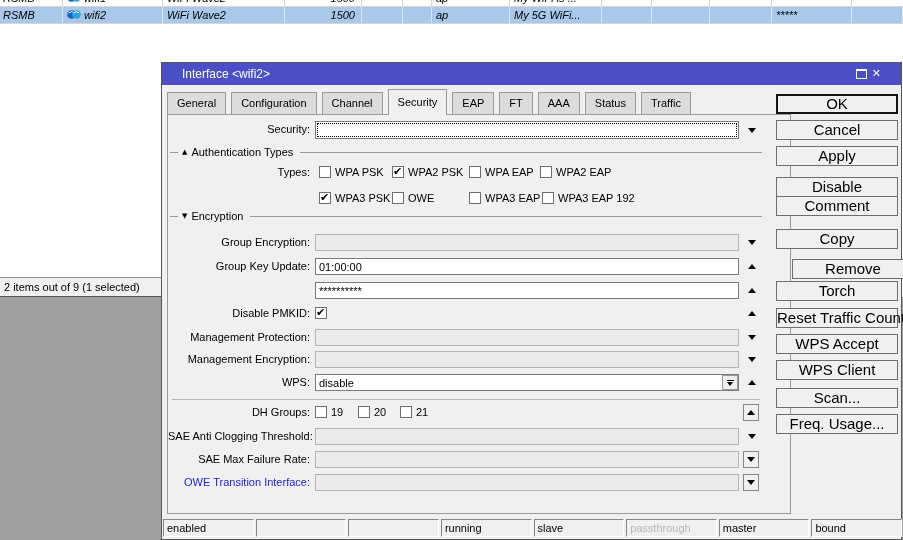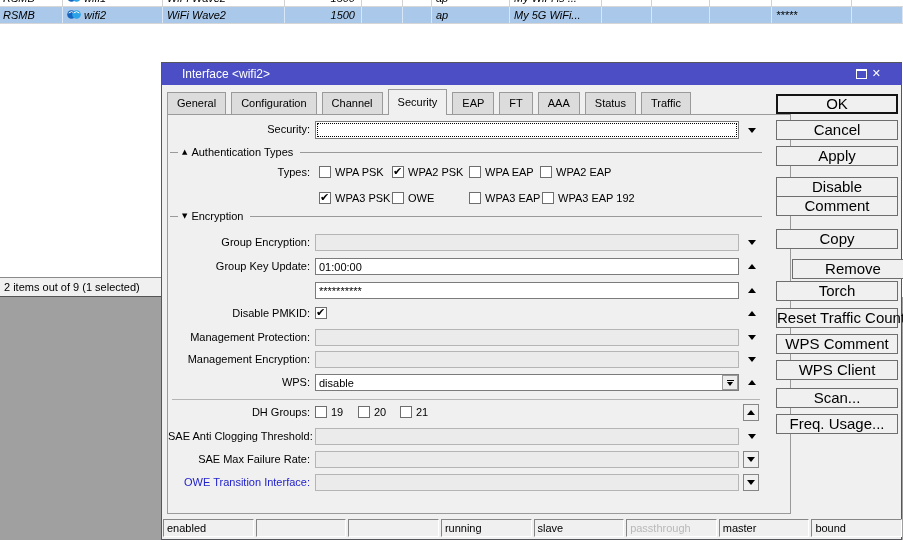--- a/index.html
+++ b/index.html
@@ -357,21 +357,21 @@
 
   <div class="btn default" style="top:31px;">OK</div>
   <div class="btn" style="top:57px;">Cancel</div>
   <div class="btn" style="top:83px;">Apply</div>
   <div class="btn" style="top:114px;">Disable</div>
   <div class="btn" style="top:133px;">Comment</div>
   <div class="btn" style="top:166px;">Copy</div>
   <div class="btn" style="top:196px;margin-left:16px;">Remove</div>
   <div class="btn" style="top:218px;">Torch</div>
   <div class="btn" style="top:245px;">Reset Traffic Counters</div>
-  <div class="btn" style="top:271px;">WPS Comment</div>
+  <div class="btn" style="top:271px;">WPS Accept</div>
   <div class="btn" style="top:297px;">WPS Client</div>
   <div class="btn" style="top:325px;">Scan...</div>
   <div class="btn" style="top:351px;">Freq. Usage...</div>
 
   <div class="dstatus">
     <div class="dcell">enabled</div>
     <div class="dcell"></div>
     <div class="dcell"></div>
     <div class="dcell">running</div>
     <div class="dcell">slave</div>

